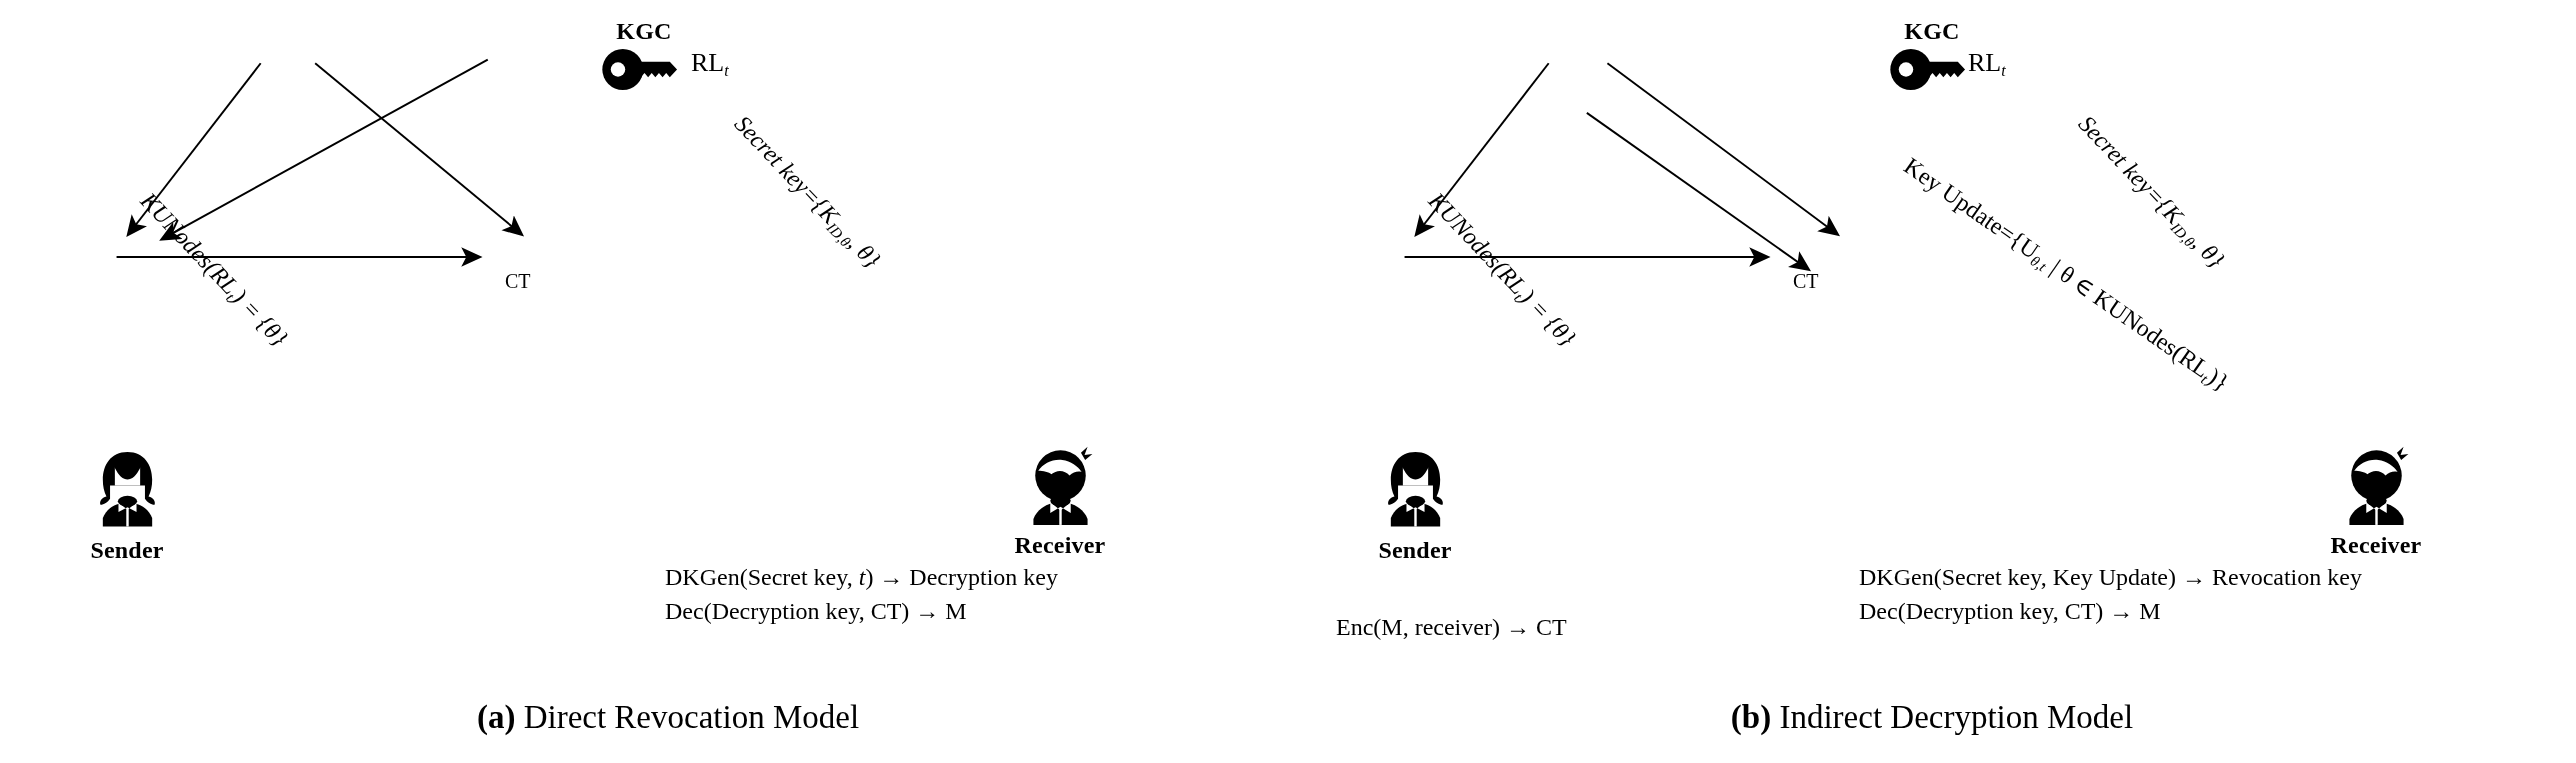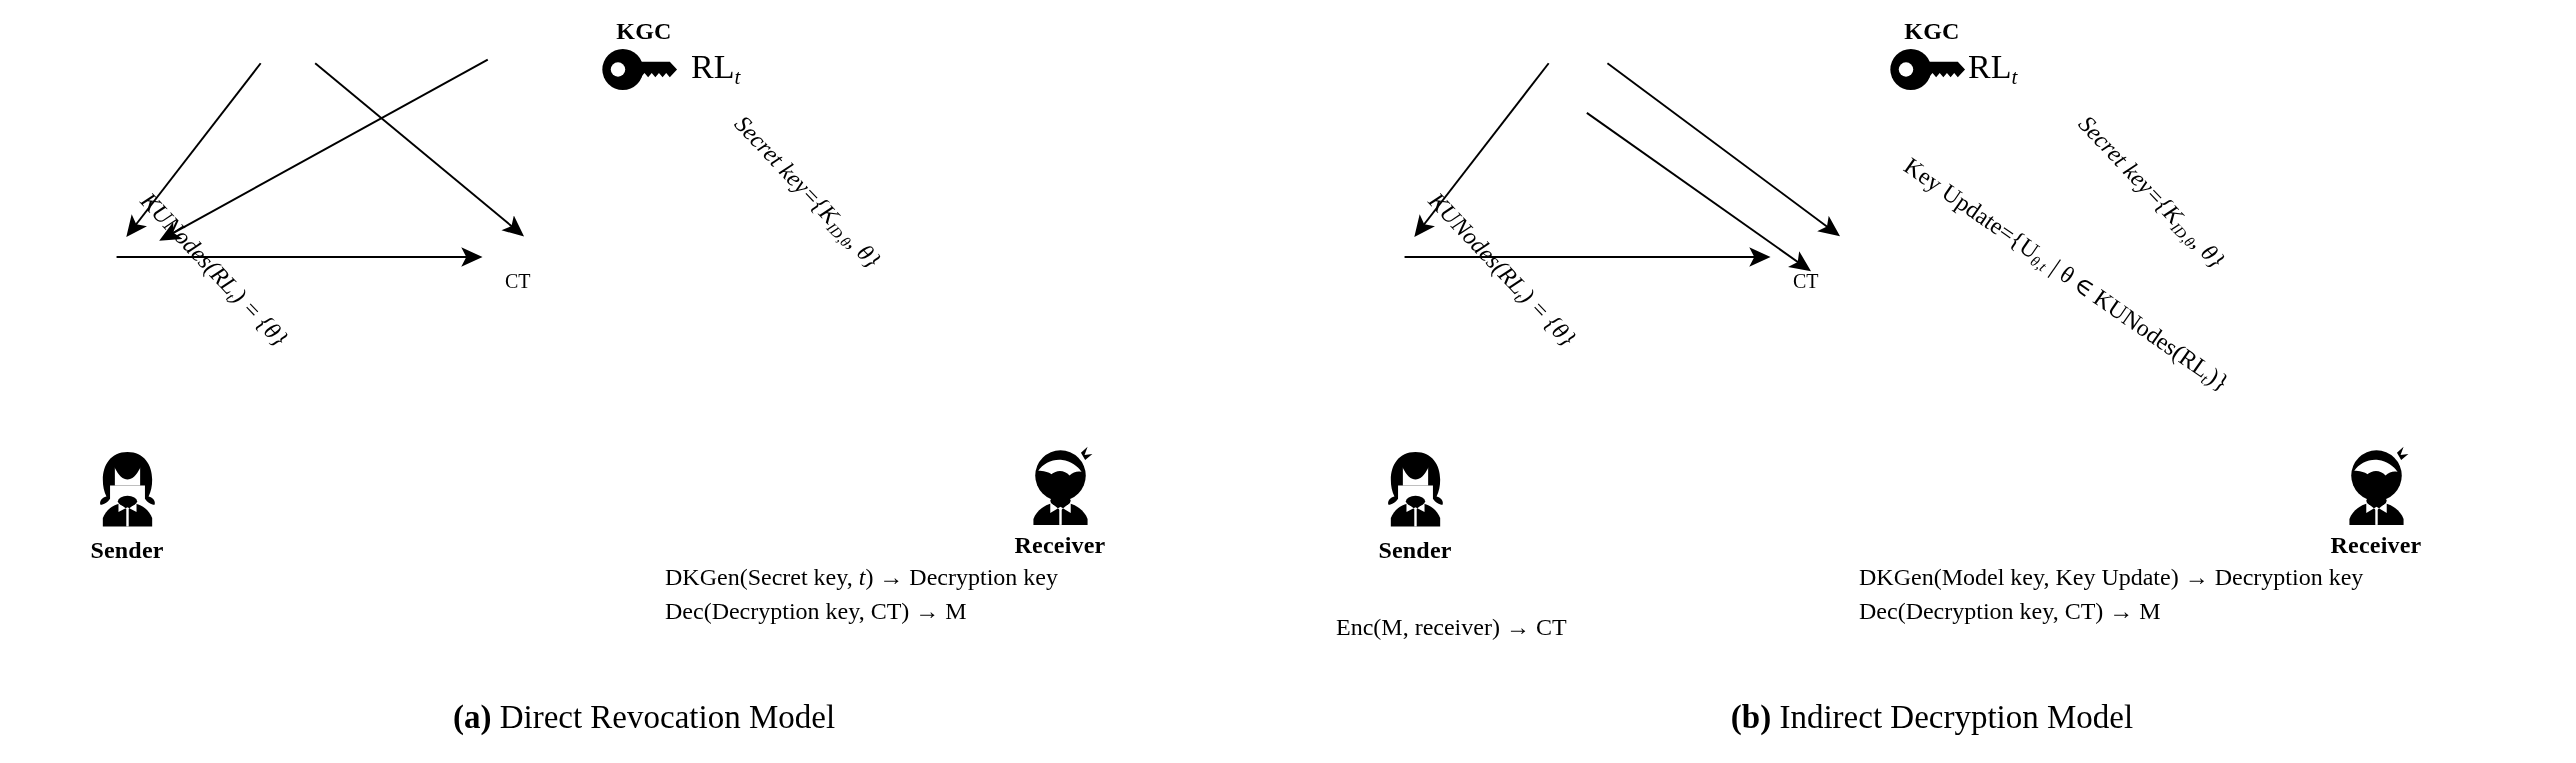--- a/index.html
+++ b/index.html
@@ -43,21 +43,21 @@
     white-space: nowrap;
     line-height: 1.12;
     color: #000;
   }
   .node-title {
     font-weight: bold;
     font-size: 24px;
     letter-spacing: 0.2px;
   }
   .rl-label {
-    font-size: 34px;
+    font-size: 26px;
   }
   .edge-label {
     font-size: 24px;
     transform-origin: 0 50%;
   }
   .ct-label {
     font-size: 20px;
   }
   .proc-line {
     font-size: 24px;
@@ -165,21 +165,21 @@
           <ellipse cx="59" cy="96" rx="17" ry="9"></ellipse>
         </g>
       </svg>
     </div>
 
     <div class="lbl node-title" style="left:957px; top:516px; width:206px; text-align:center;">Receiver</div>
 
     <div class="lbl proc-line" style="left:665px; top:548px;">DKGen(Secret key, <i class="mi">t</i>) → Decryption key</div>
     <div class="lbl proc-line" style="left:665px; top:582px;">Dec(Decryption key, CT) → M</div>
 
-    <div class="caption" style="left:0; top:683px; width:1288px;"><b>(a)</b> <span>Direct Revocation Model</span></div>
+    <div class="caption" style="left:0; top:683px; width:1288px;padding-left:24px;"><b>(a)</b> <span>Direct Revocation Model</span></div>
   </div>
 
   <div class="panel" id="panel-b">
 
     <svg class="svg-layer" viewBox="0 0 2126 1260">
       <defs>
         <marker id="ah-b" markerWidth="14" markerHeight="14" refX="9" refY="5" orient="auto" markerUnits="strokeWidth">
           <path d="M0,0 L11,5 L0,10 L2.6,5 z" fill="#000"></path>
         </marker>
       </defs>
@@ -247,20 +247,20 @@
           <path d="M59 98 C38 98 20 110 14 126 L14 136 L104 136 L104 126 C98 110 80 98 59 98 Z"></path>
           <path d="M42 98 L59 112 L76 98 L76 116 L59 106 L42 116 Z" fill="#fff"></path>
           <rect x="57" y="108" width="4" height="28" fill="#fff"></rect>
           <ellipse cx="59" cy="96" rx="17" ry="9"></ellipse>
         </g>
       </svg>
     </div>
 
     <div class="lbl node-title" style="left:985px; top:516px; width:206px; text-align:center;">Receiver</div>
 
-    <div class="lbl proc-line" style="left:571px; top:548px;">DKGen(Model key, Key Update) → Decryption key</div>
+    <div class="lbl proc-line" style="left:571px; top:548px;">DKGen(Secret key, Key Update) → Revocation key</div>
     <div class="lbl proc-line" style="left:571px; top:582px;">Dec(Decryption key, CT) → M</div>
 
     <div class="caption" style="left:0; top:683px; width:1288px;"><b>(b)</b> <span>Indirect Decryption Model</span></div>
   </div>
 
 </div>
 
 
 </body></html>

